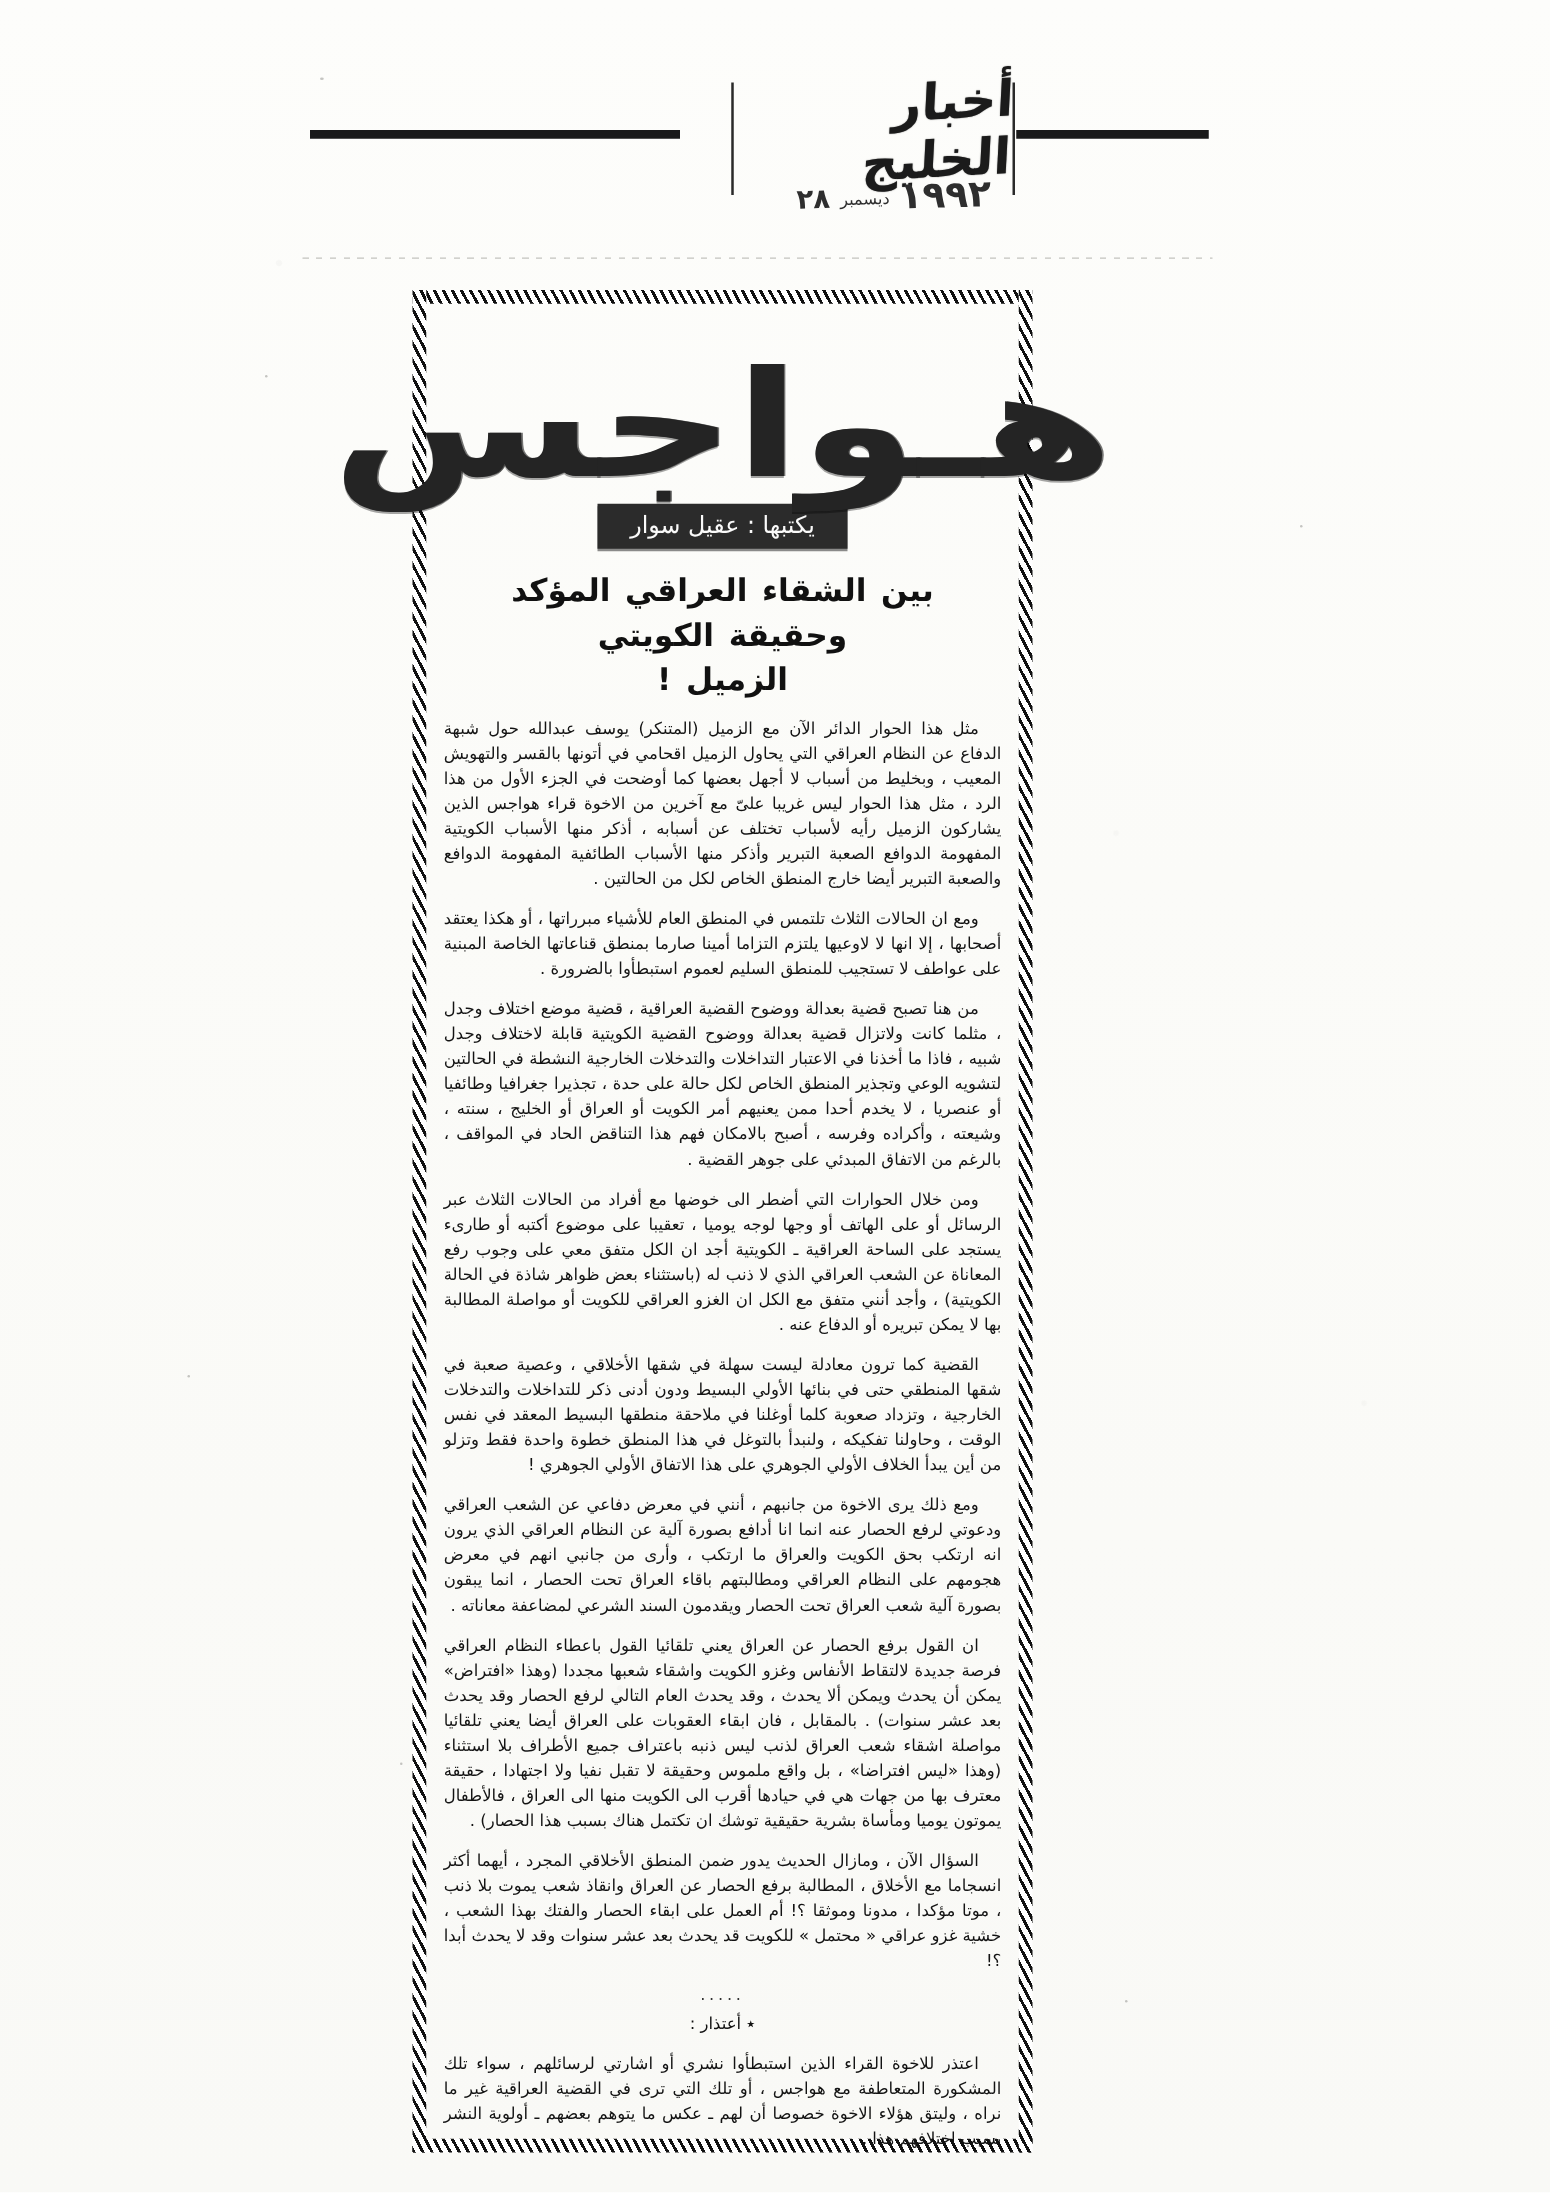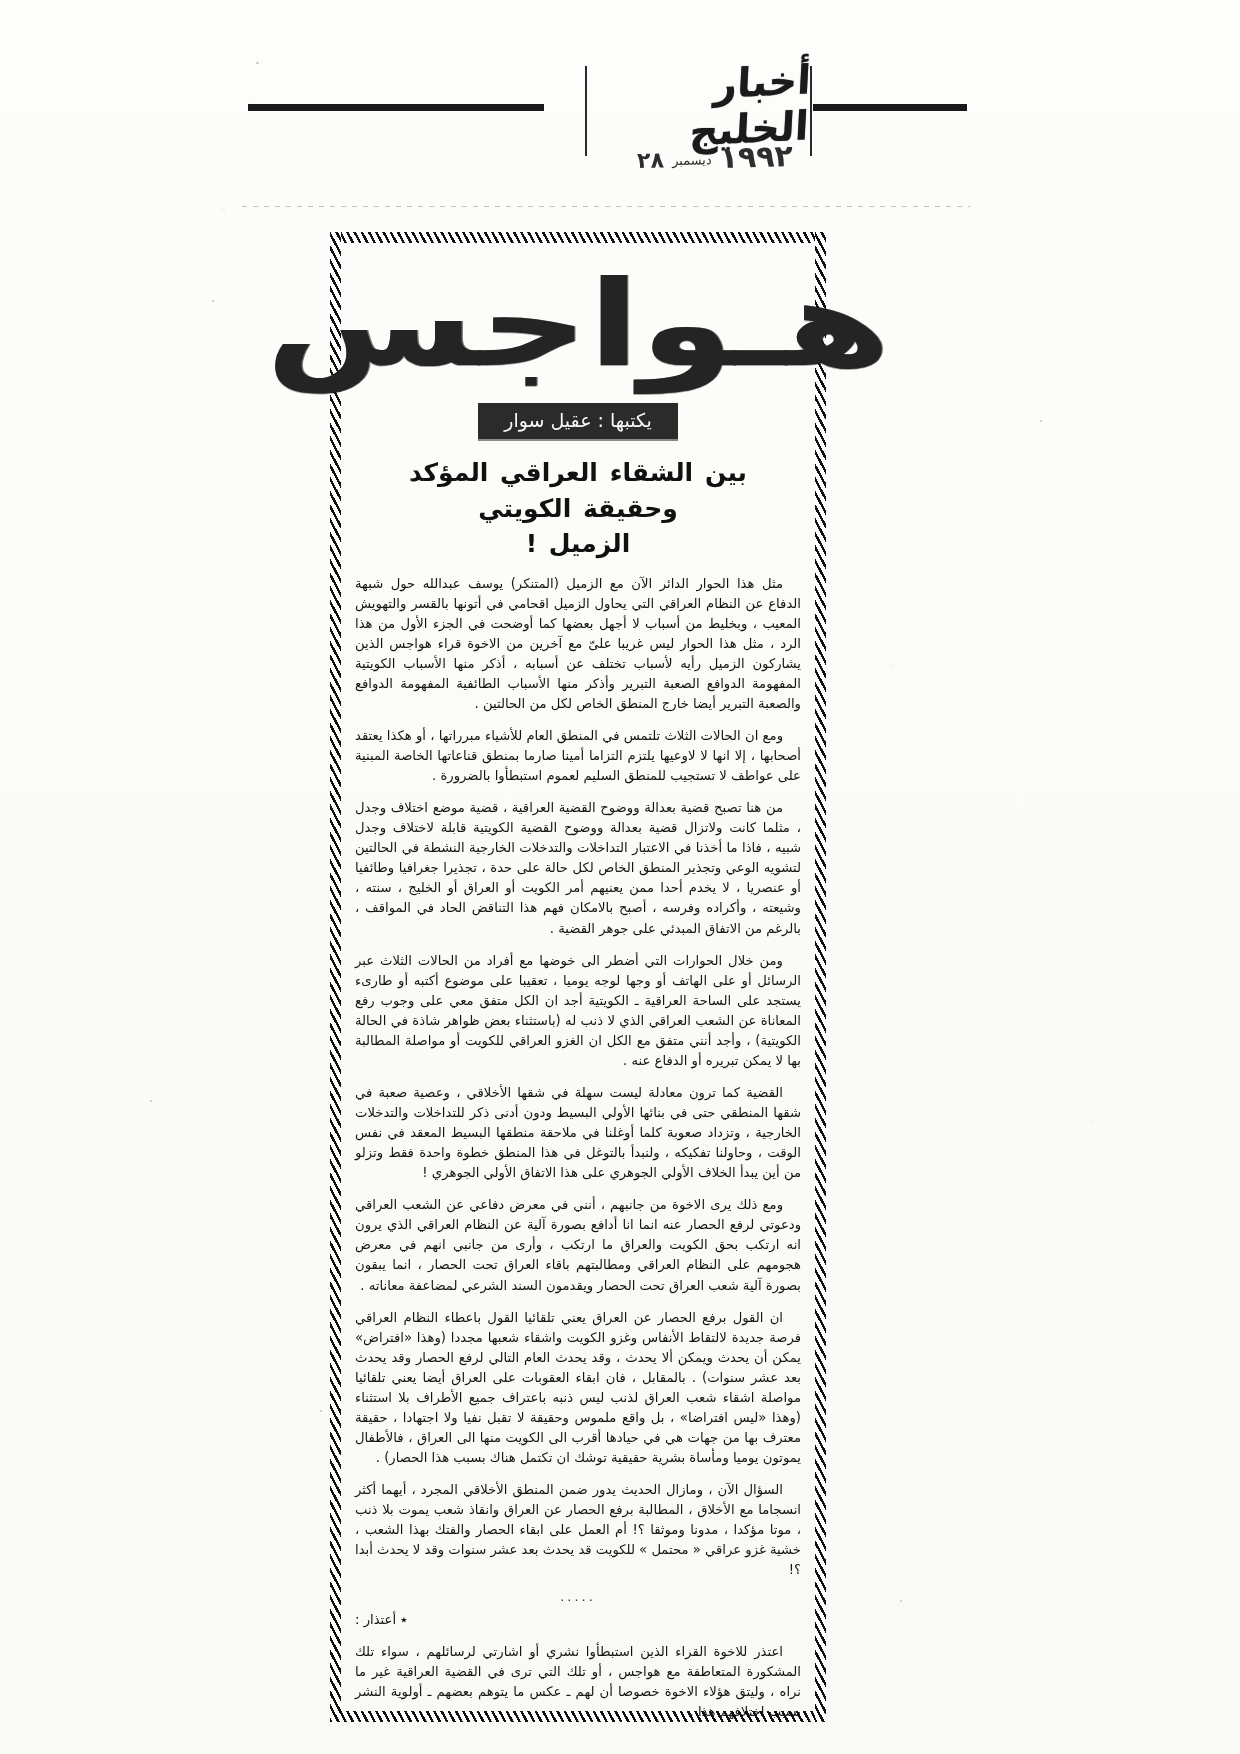--- a/index.html
+++ b/index.html
@@ -84,21 +84,21 @@
     background:repeating-linear-gradient(62deg,#111 0 2.4px,#fff 2.4px 6.4px);}
   .inner{
     position:absolute;left:11px;right:11px;top:11px;bottom:11px;
     background:transparent;padding:6px 14px 0 14px;
     box-sizing:border-box;
   }
 
   
   .col-logo{
     height:150px;position:relative;
-    display:flex;align-items:center;justify-content:center;
+    display:flex;align-items:flex-end;justify-content:center;
   }
   .col-logo .word{
     font-size:118px;font-weight:700;color:#242424;
     line-height:1;letter-spacing:-4px;
     transform:scaleX(1.28);
     text-shadow:1px 0 0 rgba(0,0,0,.55),0 1px 0 rgba(0,0,0,.35);
     white-space:nowrap;
   }
 
   
@@ -131,21 +131,21 @@
   }
   .body p{
     margin:12px 0 1px 0;
     text-indent:18px;
   }
   .divider-dots{
     text-align:center;font-size:13px;color:#333;
     letter-spacing:3px;margin:7px 0 3px 0;
   }
   .note-label{
-    font-size:13.2px;color:#111;margin:0 0 1px 0;text-align:left;
+    font-size:13.2px;color:#111;margin:0 0 1px 0;text-align:center;
   }
 </style>
 </head>
 <body>
 
 <div class="page">
 
   <div class="speck" style="left:212px;top:300px;width:2px;height:2px;"></div>
   <div class="speck" style="left:256px;top:62px;width:3px;height:2px;"></div>
   <div class="speck" style="left:1040px;top:420px;width:2px;height:2px;"></div>

